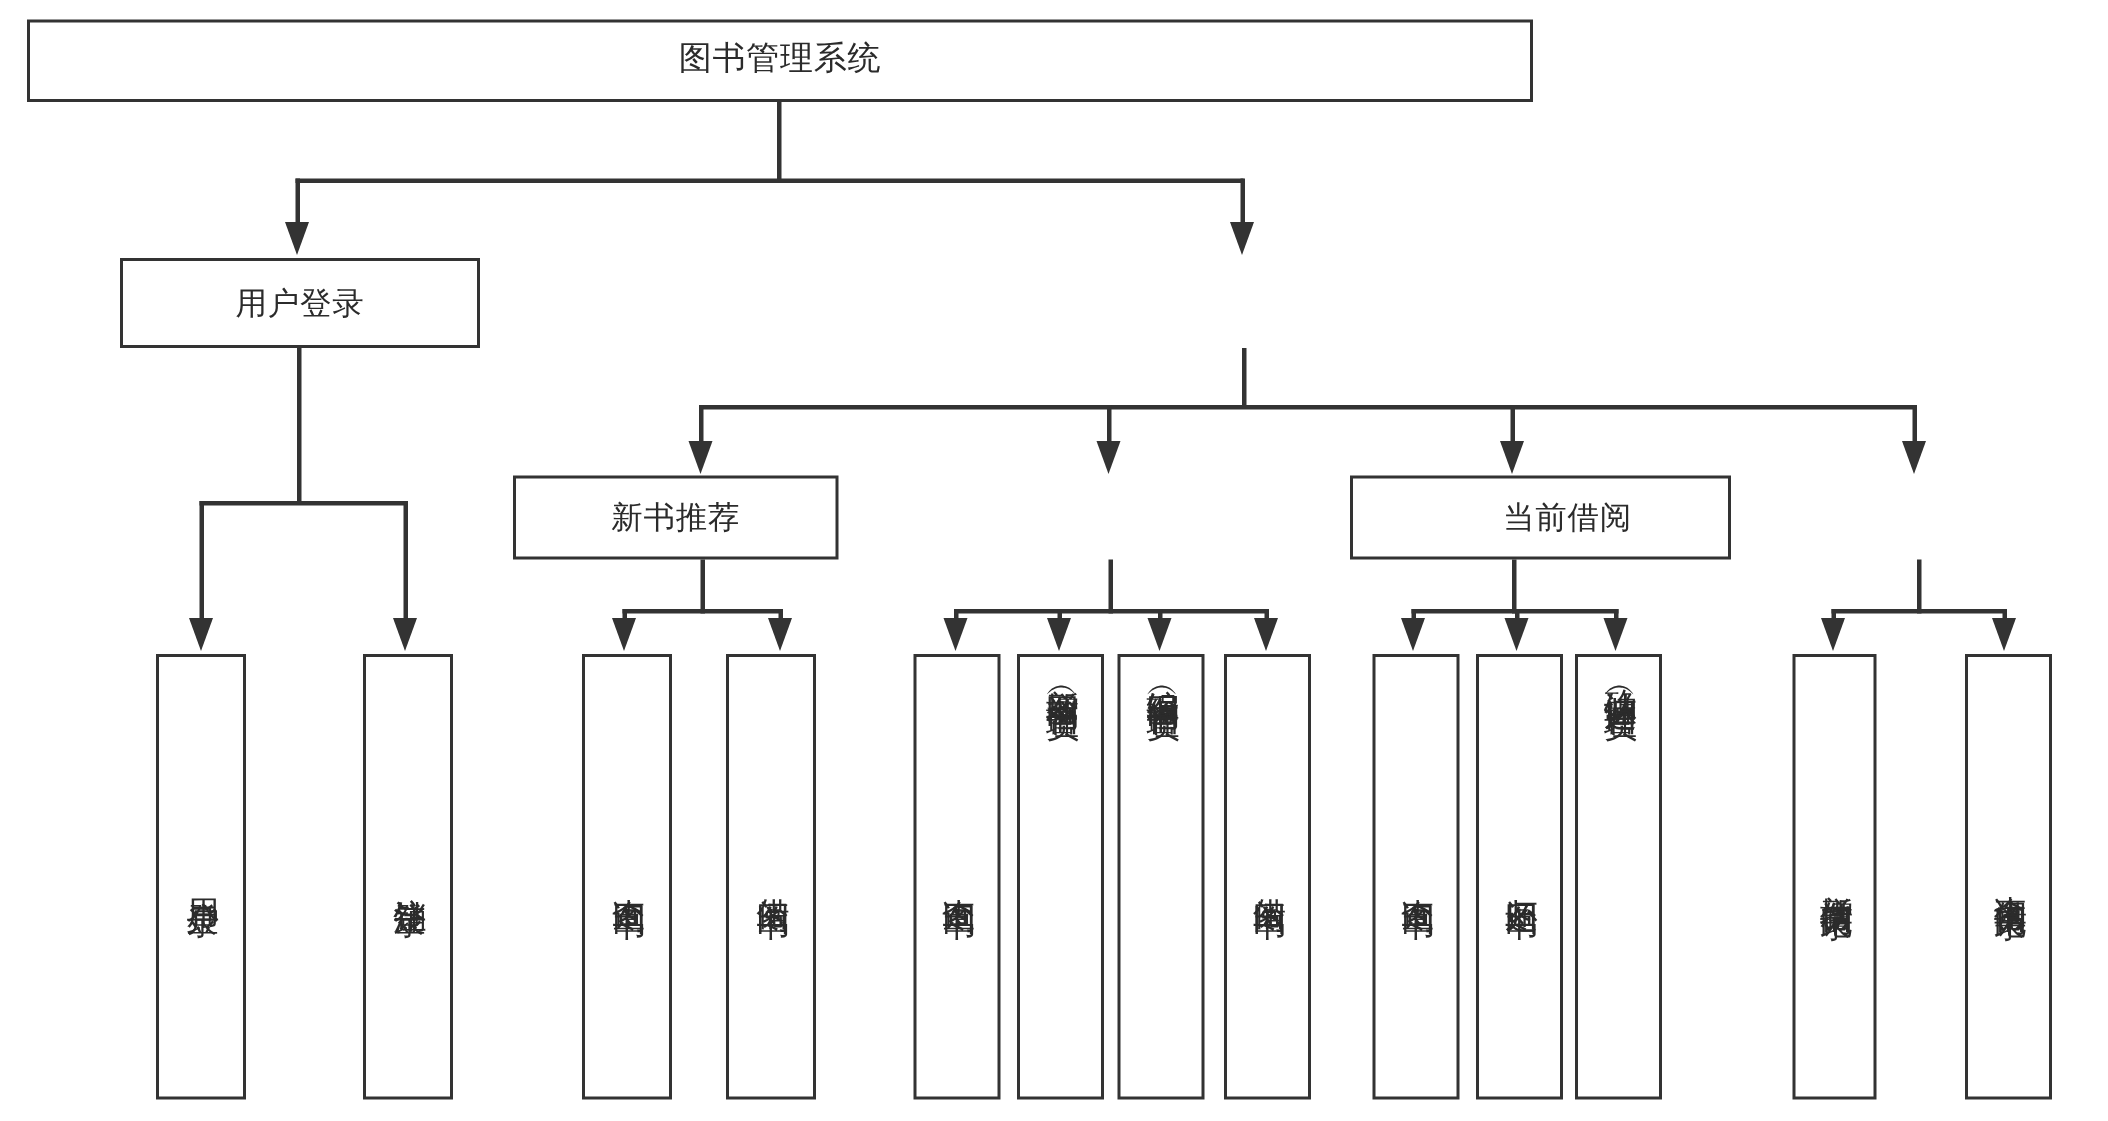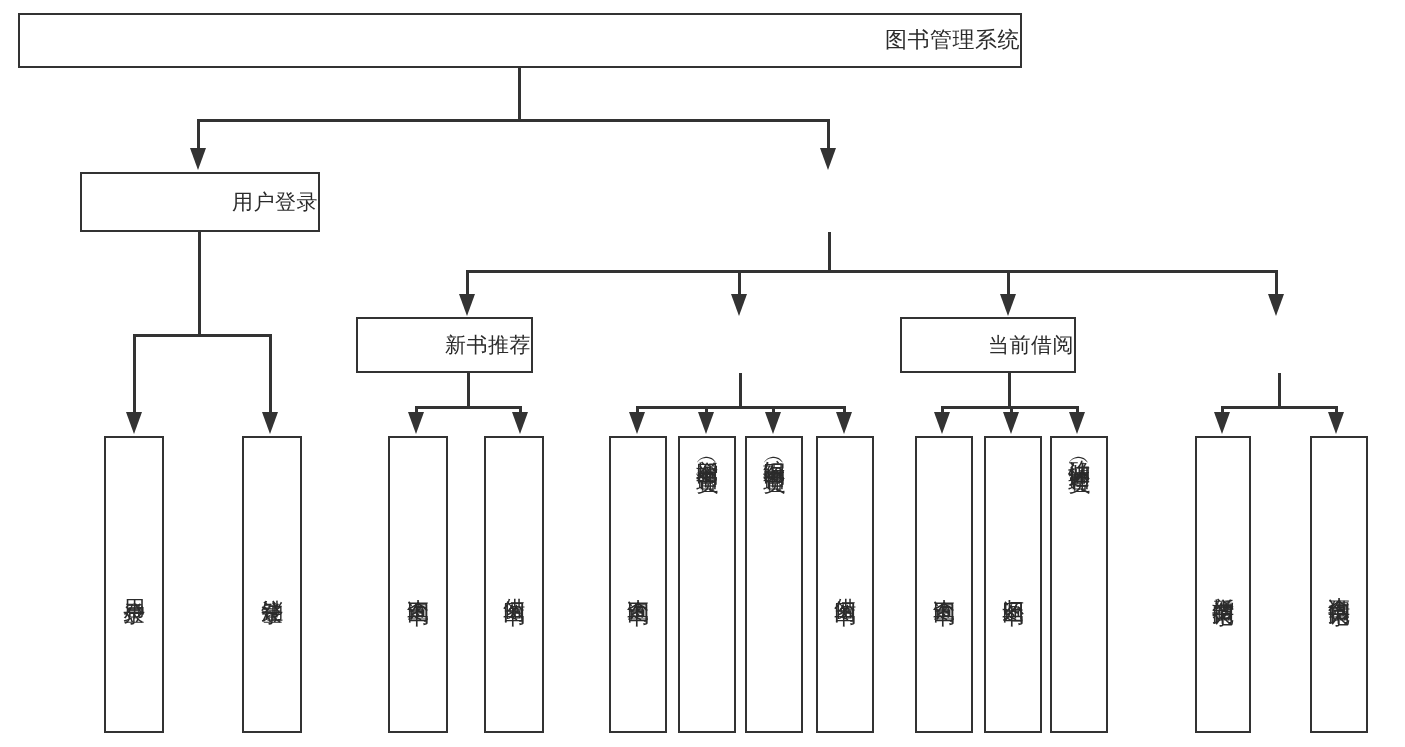--- a/index.html
+++ b/index.html
@@ -17,21 +17,21 @@
     background: #ffffff;
     overflow: hidden;
   }
   .node {
     position: absolute;
     box-sizing: border-box;
     background: #ffffff;
     border: 2px solid #333333;
     display: flex;
     align-items: center;
-    justify-content: flex-end;
+    justify-content: center;
     color: #2b2b2b;
   }
   .node .label {
     display: block;
     text-align: center;
     line-height: 1.28;
     letter-spacing: 0.5px;
   }
   
   .node.h .label {
@@ -119,24 +119,24 @@
 
   <div class="seg v" style="left:738px; top:270px; width:3px; height:28px;"></div>
   <div class="arrow" style="left:731px; top:294px;"></div>
 
   <div class="seg v" style="left:1007px; top:270px; width:3px; height:28px;"></div>
   <div class="arrow" style="left:1000px; top:294px;"></div>
 
   <div class="seg v" style="left:1275px; top:270px; width:3px; height:28px;"></div>
   <div class="arrow" style="left:1268px; top:294px;"></div>
 
-  <div class="node h" style="left:356px; top:317px; width:177px; height:56px;font-family:Liberation Serif, serif;">
+  <div class="node h" style="left:342px; top:317px; width:217px; height:56px;font-family:Liberation Serif, serif;">
     <span class="label">新书推荐</span>
   </div>
-  <div class="node h" style="left:900px; top:317px; width:176px; height:56px;padding-left:36px;">
+  <div class="node h" style="left:900px; top:317px; width:254px; height:56px;padding-left:36px;">
     <span class="label">当前借阅</span>
   </div>
 
   <div class="seg v" style="left:467px; top:373px; width:3px; height:36px;"></div>
   <div class="seg h" style="left:415px; top:406px; width:107px; height:3px;"></div>
   <div class="seg v" style="left:415px; top:406px; width:3px; height:12px;"></div>
   <div class="arrow" style="left:408px; top:412px;"></div>
   <div class="seg v" style="left:519px; top:406px; width:3px; height:12px;"></div>
   <div class="arrow" style="left:512px; top:412px;"></div>
 

